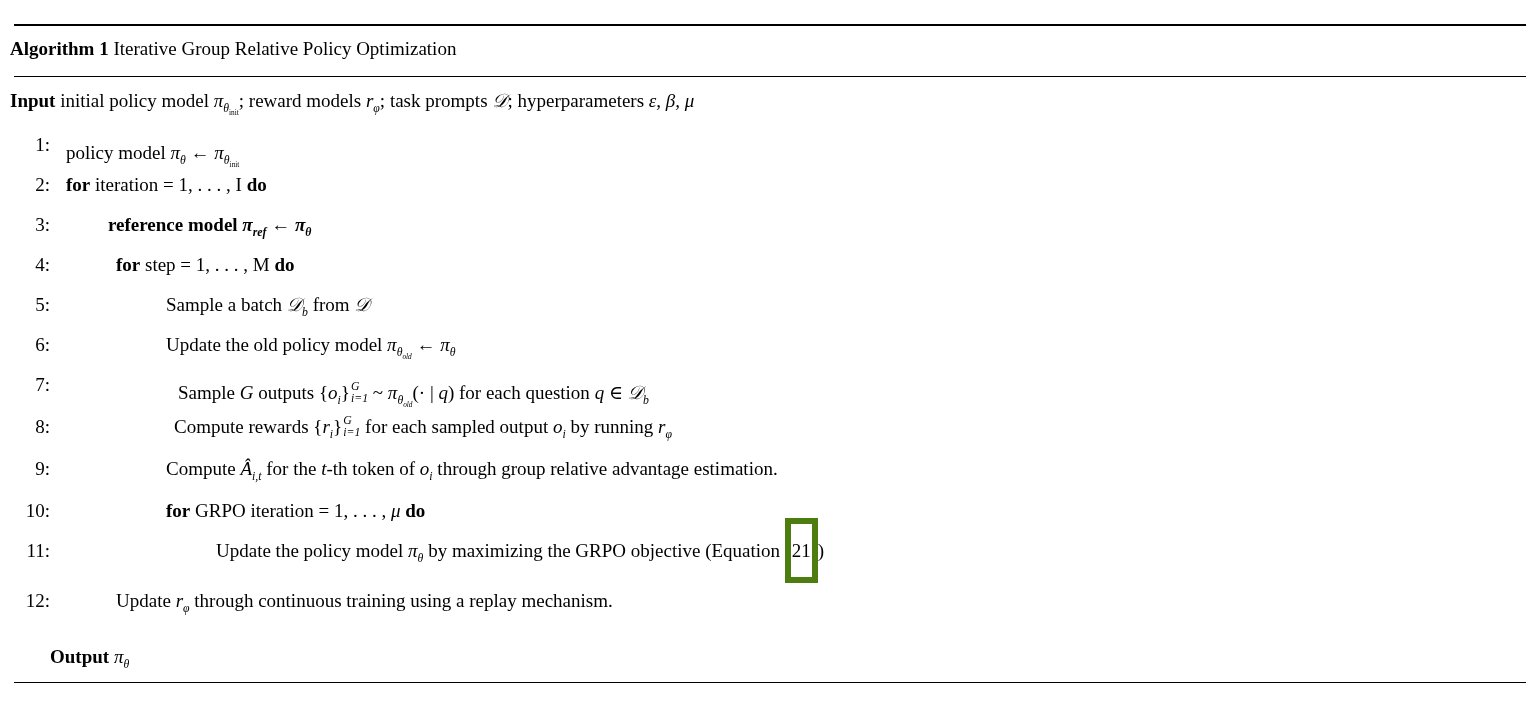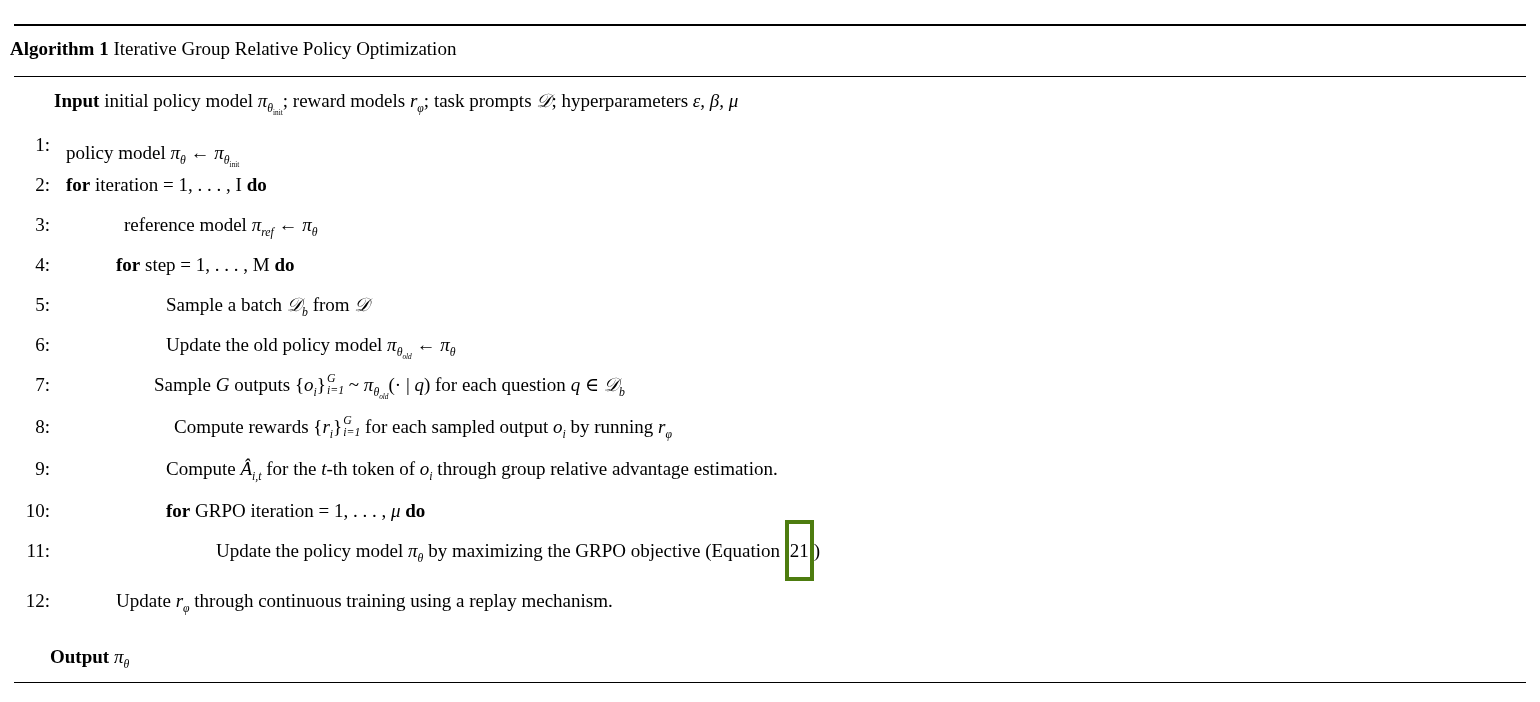--- a/index.html
+++ b/index.html
@@ -10,72 +10,72 @@
   .rule.mid { top: 76px; height: 1px; }
   .rule.bot { top: 682px; height: 1px; }
   .line { position: absolute; left: 10px; font-size: 19px; line-height: 34px; white-space: nowrap; }
   .lnum { position: absolute; left: 0; width: 40px; text-align: right; }
   .body { position: absolute; white-space: nowrap; }
   b { font-weight: bold; }
   i, .m { font-style: italic; }
   sub, sup { font-size: 62%; line-height: 0; }
   .supsub { display: inline-block; vertical-align: middle; line-height: 1; font-size: 62%; font-style: italic; margin-left: 1px; position: relative; top: -2px; }
   .supsub span { display: block; }
-  .ref { border: 4px solid #4d7c0f; padding: 16px 1px; }
+  .ref { border: 6px solid #4d7c0f; padding: 16px 1px; }
 </style>
 </head>
 <body>
 
 <div class="rule top"></div>
 
 <div class="line" style="top:32px;">
   <b>Algorithm 1</b>
   <span>Iterative Group Relative Policy Optimization</span>
 </div>
 
 <div class="rule mid"></div>
 
-<div class="line" style="top:84px;margin-left:44px;">
+<div class="line" style="top:84px;">
   <b>Input</b>
   <span>initial policy model </span><i>π</i><sub><i>θ</i><sub>init</sub></sub><span>; reward models </span><i>r</i><sub><i>φ</i></sub><span>; task prompts </span><i>𝒟</i><span>; hyperparameters </span><i>ε, β, μ</i>
 </div>
 
 <div class="line" style="top:128px;">
   <span class="lnum">1:</span>
   <span class="body" style="left:56px;margin-top:8px;"><span>policy model </span><i>π</i><sub><i>θ</i></sub><span> ← </span><i>π</i><sub><i>θ</i><sub>init</sub></sub></span>
 </div>
 
 <div class="line" style="top:168px;">
   <span class="lnum">2:</span>
   <span class="body" style="left:56px;"><b>for</b><span> iteration = 1, . . . , I </span><b>do</b></span>
 </div>
 
 <div class="line" style="top:208px;">
   <span class="lnum">3:</span>
-  <span class="body" style="left:114px;"><span>reference model </span><i>π</i><sub><i>ref</i></sub><span> ← </span><i>π</i><sub><i>θ</i></sub></span>
+  <span class="body" style="left:98px;font-weight:bold;"><span>reference model </span><i>π</i><sub><i>ref</i></sub><span> ← </span><i>π</i><sub><i>θ</i></sub></span>
 </div>
 
 <div class="line" style="top:248px;">
   <span class="lnum">4:</span>
   <span class="body" style="left:106px;"><b>for</b><span> step = 1, . . . , M </span><b>do</b></span>
 </div>
 
 <div class="line" style="top:288px;">
   <span class="lnum">5:</span>
   <span class="body" style="left:156px;"><span>Sample a batch </span><i>𝒟</i><sub><i>b</i></sub><span> from </span><i>𝒟</i></span>
 </div>
 
 <div class="line" style="top:328px;">
   <span class="lnum">6:</span>
   <span class="body" style="left:156px;"><span>Update the old policy model </span><i>π</i><sub><i>θ</i><sub><i>old</i></sub></sub><span> ← </span><i>π</i><sub><i>θ</i></sub></span>
 </div>
 
 <div class="line" style="top:368px;">
   <span class="lnum">7:</span>
-  <span class="body" style="left:144px;"><span>Sample </span><i>G</i><span> outputs {</span><i>o</i><sub><i>i</i></sub><span>}</span><span class="supsub"><span>G</span><span>i=1</span></span><span> ~ </span><i>π</i><sub><i>θ</i><sub><i>old</i></sub></sub><span>(· | </span><i>q</i><span>) for each question </span><i>q</i><span> ∈ </span><i>𝒟</i><sub><i>b</i></sub></span>
+  <span class="body" style="left:168px;margin-top:8px;"><span>Sample </span><i>G</i><span> outputs {</span><i>o</i><sub><i>i</i></sub><span>}</span><span class="supsub"><span>G</span><span>i=1</span></span><span> ~ </span><i>π</i><sub><i>θ</i><sub><i>old</i></sub></sub><span>(· | </span><i>q</i><span>) for each question </span><i>q</i><span> ∈ </span><i>𝒟</i><sub><i>b</i></sub></span>
 </div>
 
 <div class="line" style="top:410px;">
   <span class="lnum">8:</span>
   <span class="body" style="left:164px;"><span>Compute rewards {</span><i>r</i><sub><i>i</i></sub><span>}</span><span class="supsub"><span>G</span><span>i=1</span></span><span> for each sampled output </span><i>o</i><sub><i>i</i></sub><span> by running </span><i>r</i><sub><i>φ</i></sub></span>
 </div>
 
 <div class="line" style="top:452px;">
   <span class="lnum">9:</span>
   <span class="body" style="left:156px;"><span>Compute </span><i>Â</i><sub><i>i,t</i></sub><span> for the </span><i>t</i><span>-th token of </span><i>o</i><sub><i>i</i></sub><span> through group relative advantage estimation.</span></span>

